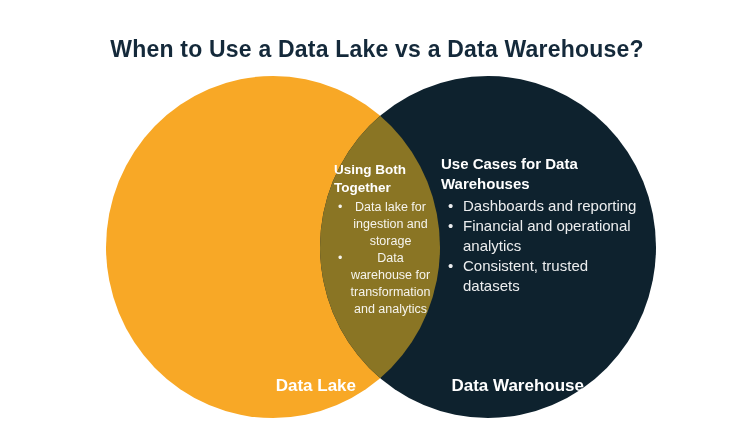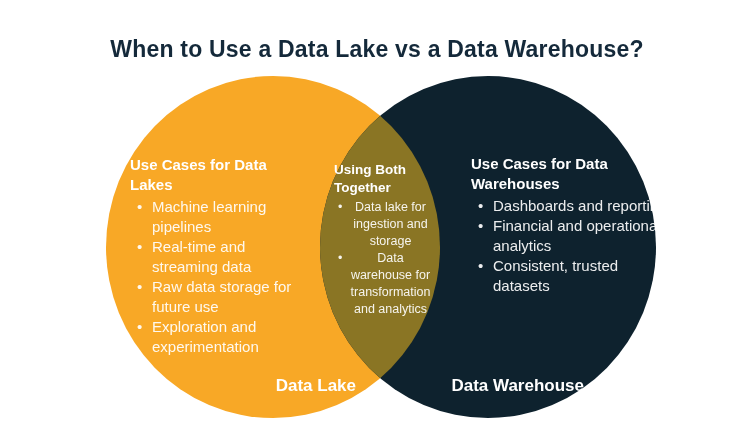--- a/index.html
+++ b/index.html
@@ -30,21 +30,21 @@
     position: absolute;
     left: 0;
     top: 0;
   }
   .col {
     position: absolute;
     color: #ffffff;
   }
   .col-lake  { left: 130px; top: 155px; width: 180px; }
   .col-both  { left: 334px; top: 161px; width: 97px;  }
-  .col-wh    { left: 471px; top: 154px; width: 197px; }
+  .col-wh    { left: 441px; top: 154px; width: 197px; }
   .heading {
     font-weight: 700;
     font-size: 15px;
     line-height: 20px;
     color: #ffffff;
   }
   .col-both .heading {
     font-size: 13.5px;
     line-height: 18px;
   }
@@ -98,29 +98,20 @@
     <defs>
       <clipPath id="clip-lake">
         <ellipse cx="273" cy="247" rx="167" ry="171"></ellipse>
       </clipPath>
     </defs>
     <ellipse cx="273" cy="247" rx="167" ry="171" fill="#F8A826"></ellipse>
     <ellipse cx="488" cy="247" rx="168" ry="171" fill="#0E222E"></ellipse>
     <ellipse cx="488" cy="247" rx="168" ry="171" clip-path="url(#clip-lake)" fill="#8A7524"></ellipse>
   </svg>
 
-  <div class="col col-lake">
-    <div class="heading">Use Cases for Data Lakes</div>
-    <ul class="bullets">
-      <li>Machine learning pipelines</li>
-      <li>Real-time and streaming data</li>
-      <li>Raw data storage for future use</li>
-      <li>Exploration and experimentation</li>
-    </ul>
-  </div>
 
   <div class="col col-both">
     <div class="heading">Using Both Together</div>
     <ul class="bullets">
       <li>Data lake for ingestion and storage</li>
       <li>Data warehouse for transformation and analytics</li>
     </ul>
   </div>
 
   <div class="col col-wh">

